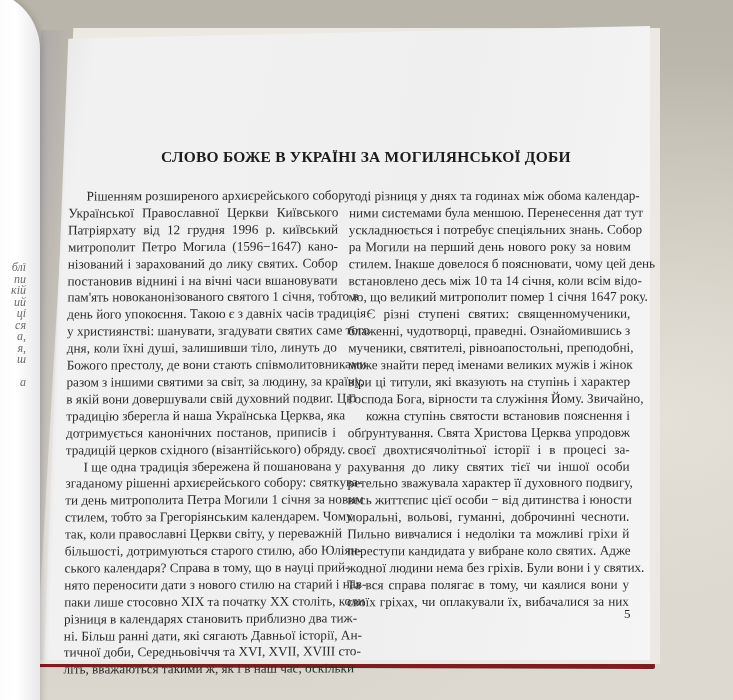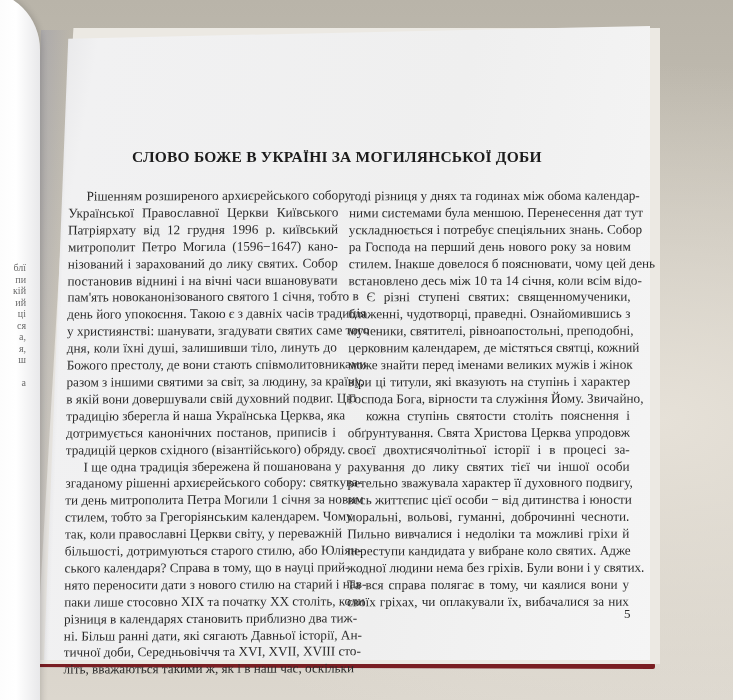--- a/index.html
+++ b/index.html
@@ -32,31 +32,31 @@
       transform: skewX(-2deg);
     }
     .left-page {
       position: absolute; left: -40px; top: -10px; width: 80px; height: 720px;
       background: linear-gradient(90deg, #f6f6f6 0%, #ffffff 70%, #e8e8ea 100%);
       border-radius: 0 60px 0 0;
       box-shadow: 2px 0 6px rgba(0,0,0,0.15);
     }
     .left-page-text {
       position: absolute; left: 0px; top: 262px; width: 26px;
-      font-size: 10px; line-height: 11.5px; color: #6b6b6b; text-align: right;
-      overflow: hidden; white-space: nowrap;
+      font-size: 12px; line-height: 11.5px; color: #6b6b6b; text-align: right;
+      overflow: hidden; white-space: nowrap; font-style: italic;
     }
     .left-page-text div { overflow: hidden; }
 
     .content {
       position: absolute; left: 62px; top: 146px; width: 580px;
       color: #2a2a2a;
     }
     .title {
-      position: absolute; left: 70px; top: 2px; width: 460px;
+      position: absolute; left: 99px; top: 2px; width: 460px;
       font-weight: bold; font-size: 15.5px; letter-spacing: 0.2px;
       color: #1c1c1c; white-space: nowrap;
     }
     .col {
       position: absolute; top: 42px; font-size: 13.2px; line-height: 16.9px;
       color: #2b2b2b;
     }
     .col-left { left: 4px; width: 270px; transform: skew(-0.6deg, -0.25deg); }
     .col-right { left: 286px; width: 282px; transform: skew(-0.3deg, -0.1deg); }
     .line { display: block; white-space: nowrap; text-align: justify; text-align-last: justify; }
@@ -120,31 +120,31 @@
       <span class="line">паки лише стосовно XIX та початку XX століть, коли</span>
       <span class="line">різниця в календарях становить приблизно два тиж-</span>
       <span class="line">ні. Більш ранні дати, які сягають Давньої історії, Ан-</span>
       <span class="line">тичної доби, Середньовіччя та XVI, XVII, XVIII сто-</span>
       <span class="line">літь, вважаються такими ж, як і в наш час, оскільки</span>
     </div>
   <div class="col col-right" id="col-right">
       <span class="line">тоді різниця у днях та годинах між обома календар-</span>
       <span class="line">ними системами була меншою. Перенесення дат тут</span>
       <span class="line">ускладнюється і потребує спеціяльних знань. Собор</span>
-      <span class="line">ра Господа на перший день нового року за новим</span>
+      <span class="line">ра Могили на перший день нового року за новим</span>
       <span class="line">стилем. Інакше довелося б пояснювати, чому цей день</span>
       <span class="line">встановлено десь між 10 та 14 січня, коли всім відо-</span>
+      <span class="line last">мо, що великий митрополит помер 1 січня 1647 року.</span>
       <span class="line indent">Є різні ступені святих: священномученики,</span>
       <span class="line">блаженні, чудотворці, праведні. Ознайомившись з</span>
       <span class="line">мученики, святителі, рівноапостольні, преподобні,</span>
-      <span class="line">церковним календарем, де містяться святці, кожний</span>
       <span class="line">може знайти перед іменами великих мужів і жінок</span>
       <span class="line">віри ці титули, які вказують на ступінь і характер</span>
       <span class="line">Господа Бога, вірности та служіння Йому. Звичайно,</span>
-      <span class="line indent">кожна ступінь святости століть пояснення і</span>
+      <span class="line indent">кожна ступінь святости встановив пояснення і</span>
       <span class="line">обґрунтування. Свята Христова Церква упродовж</span>
       <span class="line">своєї двохтисячолітньої історії і в процесі за-</span>
       <span class="line">рахування до лику святих тієї чи іншої особи</span>
       <span class="line">ретельно зважувала характер її духовного подвигу,</span>
       <span class="line">весь життєпис цієї особи − від дитинства і юности</span>
       <span class="line">моральні, вольові, гуманні, доброчинні чесноти.</span>
       <span class="line">Пильно вивчалися і недоліки та можливі гріхи й</span>
       <span class="line">переступи кандидата у вибране коло святих. Адже</span>
       <span class="line">жодної людини нема без гріхів. Були вони і у святих.</span>
       <span class="line">Та вся справа полягає в тому, чи каялися вони у</span>

